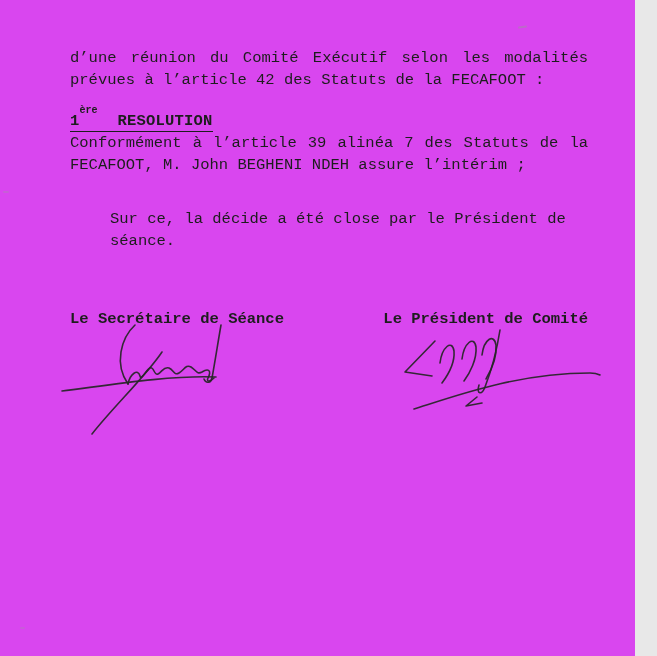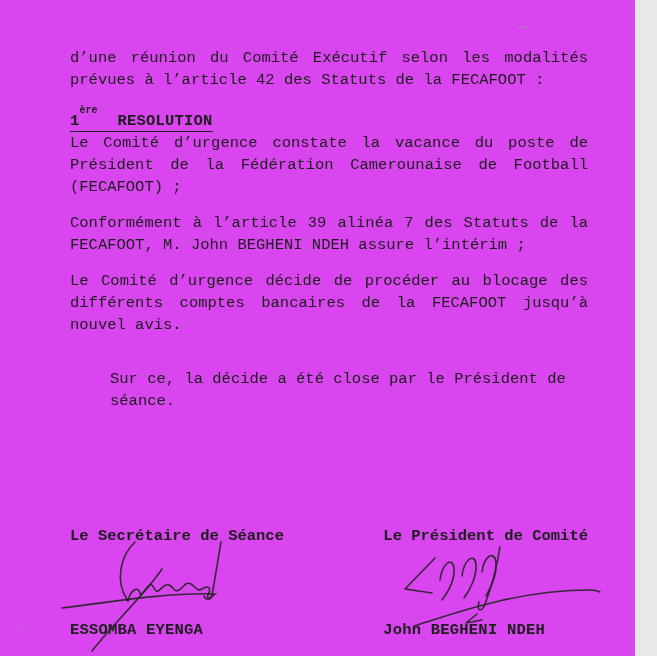--- a/index.html
+++ b/index.html
@@ -41,21 +41,21 @@
     position: relative;
     top: -6px;
     letter-spacing: 0;
     margin-top: 48px;
   }
   .res-heading .res-title { margin-left: 20px; }
   .res-body { margin-bottom: 14px; }
   .closing { margin: 32px 0 0 40px; }
   .signatures {
     display: flex;
-    margin-top: 113px;
+    margin-top: 56px;
   }
   .sig-col { position: relative; }
   .sig-col.left  { width: 323px; }
   .sig-col.right { flex: 1; }
   .sig-role { font-weight: 700; white-space: nowrap; }
   .sig-draw { position: relative; height: 72px; }
   .sig-draw svg { position: absolute; overflow: visible; }
   .sig-name { font-weight: 700; white-space: nowrap; letter-spacing: 0.2px; }
   .sig-stroke {
     fill: none;
@@ -80,55 +80,51 @@
   <span class="speck speck-lm"></span>
   <span class="speck speck-bl"></span>
 
   <div class="content">
 
     <p class="para intro">d’une réunion du Comité Exécutif selon les modalités prévues à l’article 42 des Statuts de la FECAFOOT :</p>
 
     <div class="res-heading">
       <span class="underline"><span>1</span><sup>ère</sup><span class="res-title">RESOLUTION</span></span>
     </div>
-    <p class="para res-body">Le Comité d’urgence constate la vacance du poste de Président de la Fédération Camerounaise de Football (FECAFOOT) ;</p>
 
     <p class="para res-body">Conformément à l’article 39 alinéa 7 des Statuts de la FECAFOOT, M. John BEGHENI NDEH assure l’intérim ;</p>
 
-    <p class="para res-body">Le Comité d’urgence décide de procéder au blocage des différents comptes bancaires de la FECAFOOT jusqu’à nouvel avis.</p>
 
     <p class="closing">Sur ce, la décide a été close par le Président de séance.</p>
 
     <div class="signatures">
 
       <div class="sig-col left">
         <div class="sig-role">Le Secrétaire de Séance</div>
         <div class="sig-draw">
           <svg width="190" height="120" viewBox="0 0 190 120" style="left:-12px; top:-12px;" aria-hidden="true">
             <path class="sig-stroke" d="M77,7 C63,20 56,46 70,66"></path>
             <path class="sig-stroke" d="M70,66 C72,56 80,50 82,58 C83,63 88,52 92,50 C96,48 96,58 100,56 C104,54 106,48 111,50 C116,52 116,58 121,55 C126,52 128,46 133,49 C138,52 139,57 144,54 C150,50 154,52 150,60 C148,64 152,64 156,60"></path>
             <path class="sig-stroke" d="M163,7 C160,24 157,44 154,60 C153,65 148,66 146,61"></path>
             <path class="sig-stroke" d="M4,73 C45,68 110,57 158,59"></path>
             <path class="sig-stroke" d="M104,34 C88,58 56,88 34,116"></path>
           </svg>
         </div>
-        <div class="sig-name">ESSOMBA EYENGA</div>
       </div>
 
       <div class="sig-col right">
         <div class="sig-role">Le Président de Comité</div>
         <div class="sig-draw">
           <svg width="230" height="110" viewBox="0 0 230 110" style="left:-5px; top:-7px;" aria-hidden="true">
             <path class="sig-stroke" d="M57,18 L27,49 L54,53"></path>
             <path class="sig-stroke" d="M62,40 C64,24 74,16 76,28 C77,40 70,52 64,60"></path>
             <path class="sig-stroke" d="M84,36 C86,20 96,12 98,24 C99,36 92,50 86,58"></path>
             <path class="sig-stroke" d="M104,32 C106,16 116,10 118,22 C119,34 114,46 108,56"></path>
             <path class="sig-stroke" d="M122,7 C119,26 114,46 107,64 C104,72 98,72 101,62"></path>
             <path class="sig-stroke" d="M99,74 L88,83 L104,80"></path>
             <path class="sig-stroke" d="M36,86 C80,72 140,50 212,50 C217,50 220,51 222,52"></path>
           </svg>
         </div>
-        <div class="sig-name">John BEGHENI NDEH</div>
       </div>
 
     </div>
   </div>
 </div>
 
 </body></html>

